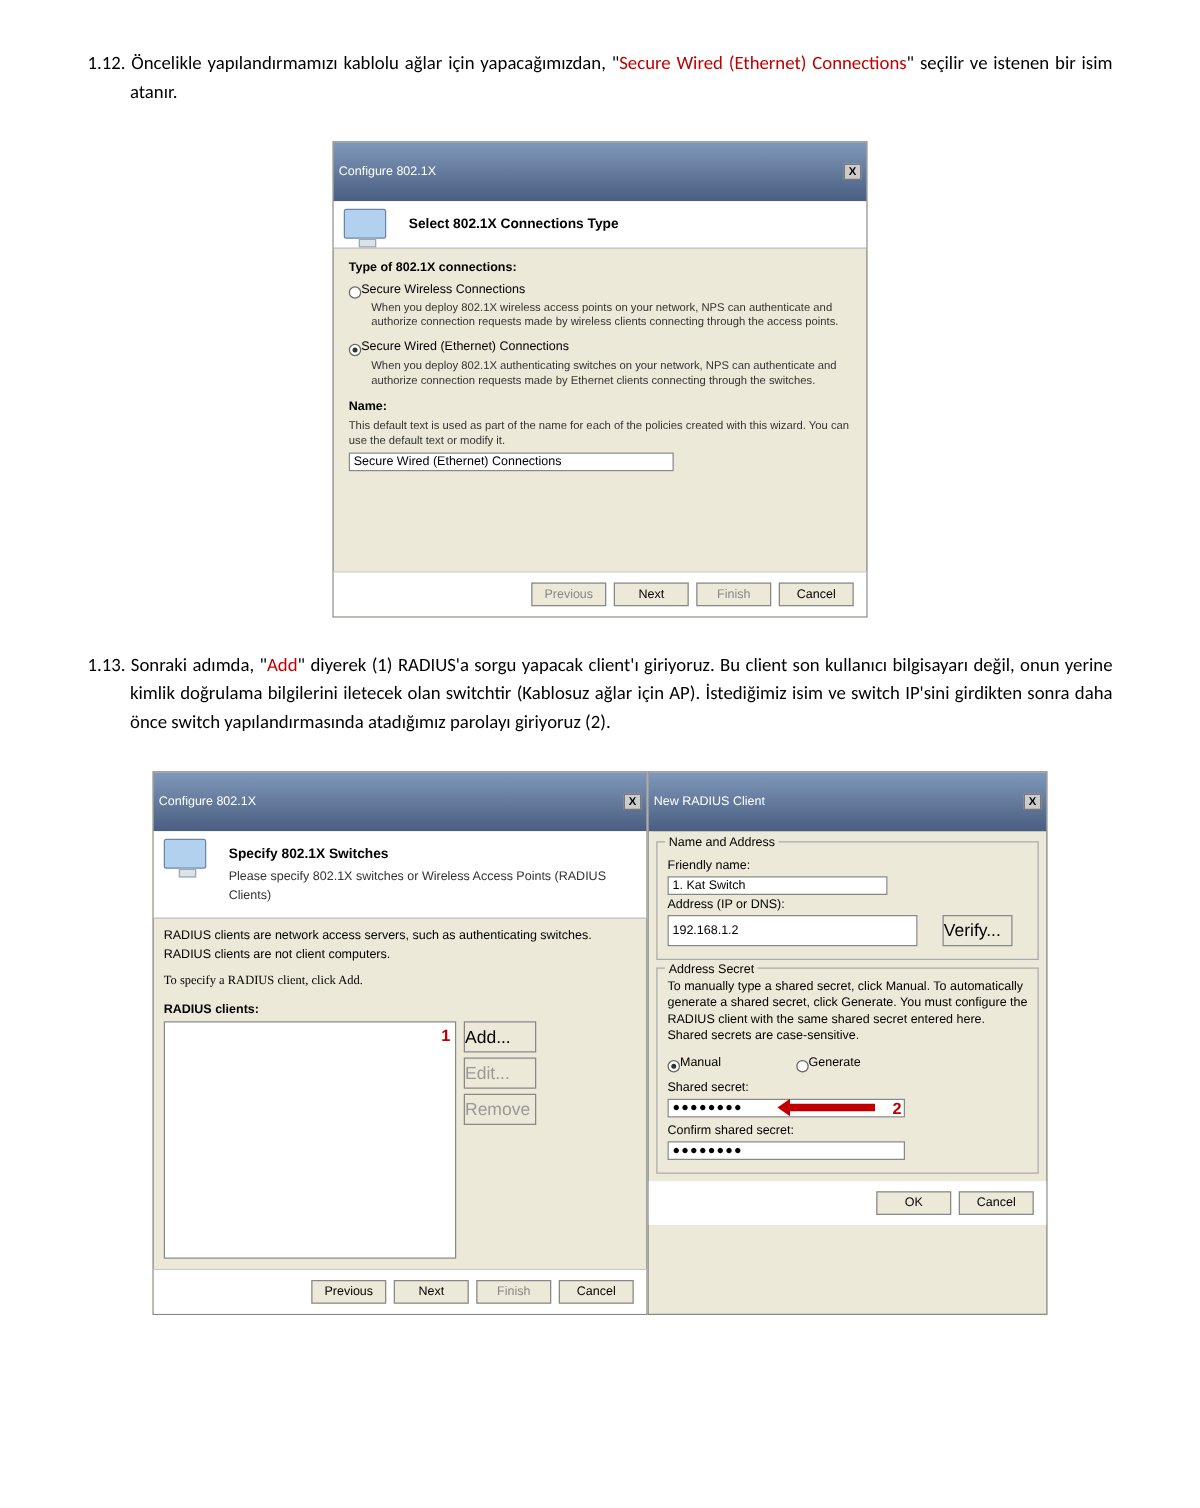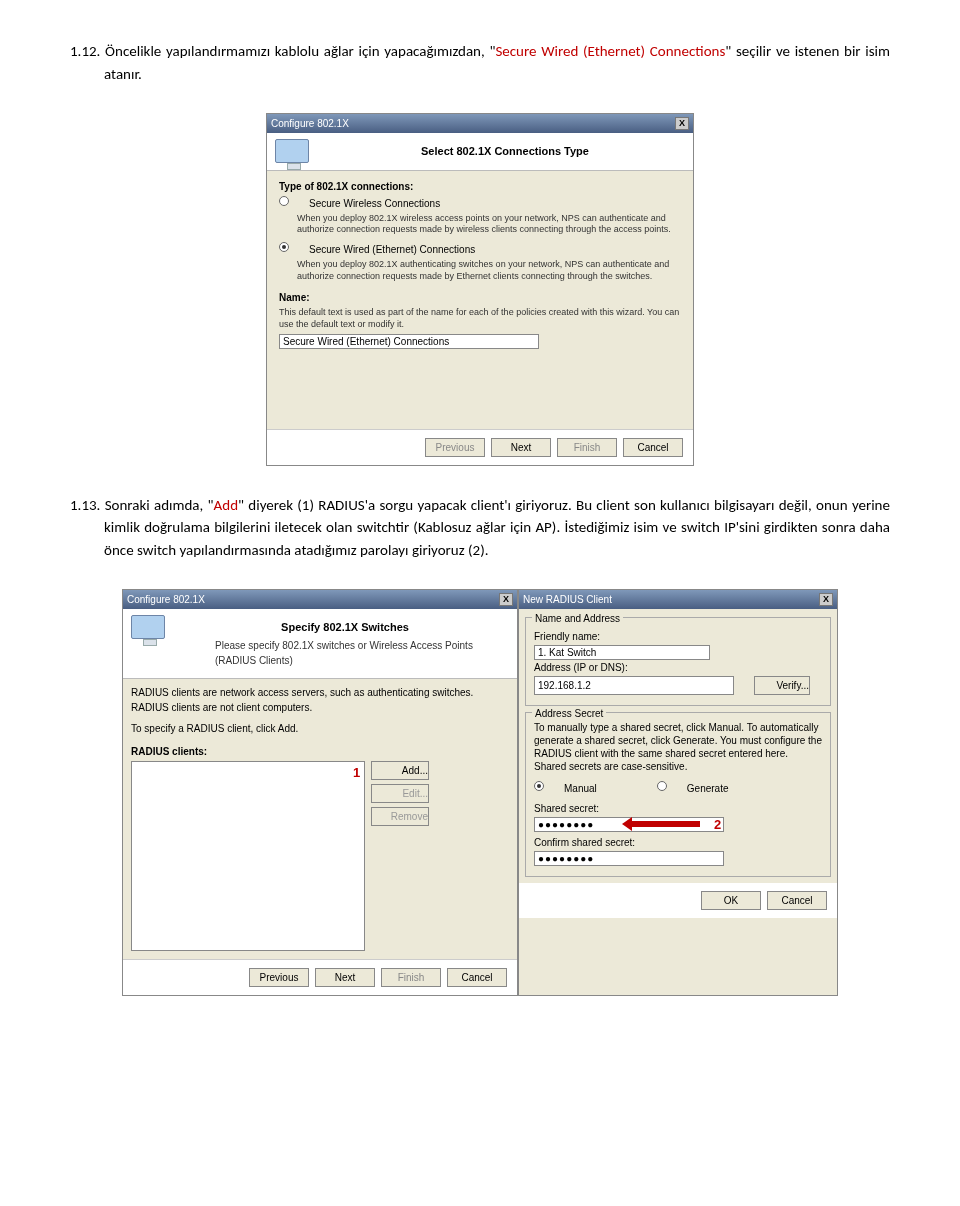--- a/index.html
+++ b/index.html
@@ -1,41 +1,41 @@
 <!DOCTYPE html>
 <html><head>
 <meta charset="utf-8">
 <style>
   * { box-sizing: border-box; margin: 0; padding: 0; }
   body { font-family: Calibri, Arial, sans-serif; background: #fff; width: 960px; padding: 40px 70px; font-size: 15px; line-height: 1.5; color: #000; }
   .para { text-align: justify; margin-bottom: 8px; padding-left: 34px; text-indent: -34px; }
   .red { color: #c00000; }
   .dialog-wrap { display: flex; justify-content: center; margin: 28px 0; }
   .dialog { background: #ece9d8; border: 1px solid #888; font-family: Tahoma, Verdana, sans-serif; font-size: 10px; color: #000; }
-  .titlebar { background: linear-gradient(#7f98b9,#495e82); color: #fff; font-size: 10px; padding: 2px 4px; display: flex; justify-content: space-between; align-items: center; }
+  .titlebar { background: linear-gradient(#7f98b9,#495e82); color: #fff; font-size: 10px; padding: 16px 4px; display: flex; justify-content: space-between; align-items: center; }
   .closebtn { width: 14px; height: 13px; background: #ccc; border: 1px solid #777; font-size: 9px; font-weight: bold; display:flex; align-items:center; justify-content:center; color:#000; cursor: default;}
   .banner { background: #fff; padding: 10px 10px 10px 60px; border-bottom: 1px solid #bbb; position: relative; }
   .banner-icon { position: absolute; left: 8px; top: 6px; width: 40px; height: 36px; }
   .monitor { width: 34px; height: 24px; background: #b1d1ef; border: 1px solid #6d85a7; border-radius: 2px; position:relative;}
   .monitor::after{content:"";position:absolute;left:11px;top:23px;width:12px;height:5px;background:#dbe2ea;border:1px solid #9aa;}
-  .banner-title { font-weight: bold; font-size: 11px; text-align: center; }
-  .banner-sub { font-size: 10px; color: #333; margin-top: 2px; margin-left: 32px;}
+  .banner-title { font-weight: bold; font-size: 11px; }
+  .banner-sub { font-size: 10px; color: #333; margin-top: 2px;}
   .body-area { padding: 8px 12px 10px 12px; }
   .section-label { font-weight: bold; margin-bottom: 2px; }
-  .radio-row { display: flex; align-items: flex-start; gap: 20px; margin: 2px 0; }
+  .radio-row { display: flex; align-items: flex-end; gap: 0; margin: 2px 0; }
   .radio { width: 10px; height: 10px; border: 1px solid #666; border-radius: 50%; background: #fff; display:inline-flex; align-items:center; justify-content:center;}
   .radio.checked::after { content:""; width:4px;height:4px;border-radius:50%;background:#333;}
   .desc { margin-left: 18px; font-size: 9px; color:#333; line-height: 1.3;}
   .input { background:#fff; border:1px solid #888; padding:1px 3px; font-size:10px; color:#000; }
   .btnrow { display:flex; justify-content:flex-end; gap:6px; padding:8px 10px; border-top:1px solid #ccc; background:#ffffff;}
   .btn { background:#ece9d8; border:1px solid #888; padding:1px 0; width:60px; font-size:10px; text-align:center;}
   .btn.disabled { color:#888;}
   .listbox { background:#fff; border:1px solid #888; width: 234px; height:190px; }
   .sidebtns { display:flex;flex-direction:column;gap:4px;padding-left:6px;}
-  .sidebtn { background:#ece9d8; border:1px solid #888; width:58px; padding:1px 0; font-size:10px; text-align:right;}
+  .sidebtn { background:#ece9d8; border:1px solid #888; width:58px; padding:1px 0; font-size:14px; text-align:left;}
   .sidebtn.disabled{color:#999;}
   .group { border:1px solid #aaa; padding:8px 8px 10px 8px; margin:6px 6px; position:relative;}
   .group-title { position:absolute; top:-7px; left:6px; background:#ece9d8; padding:0 3px; font-size:10px;}
   .label-line { margin:3px 0 1px 0; }
   .pwinput { background:#fff;border:1px solid #888;padding:1px 3px; width:190px;font-size:10px;letter-spacing:1px;}
   .numtag { position:absolute; font-weight:bold;color:#c00000;font-size:13px;}
   .arrow { position:absolute; background:#c00000; height:6px; }
   .arrow::after{content:"";position:absolute;right:-8px;top:-4px;border-left:10px solid #c00000;border-top:7px solid transparent;border-bottom:7px solid transparent;}
   .d2body { padding:6px 8px 8px 8px; font-size: 10px; position: relative;}
 </style>
@@ -99,21 +99,21 @@
     </div>
     <div class="banner">
       <div class="banner-icon">
           <div class="monitor"></div>
         </div>
       <div class="banner-title">Specify 802.1X Switches</div>
       <div class="banner-sub">Please specify 802.1X switches or Wireless Access Points (RADIUS Clients)</div>
     </div>
     <div class="d2body">
       <div>RADIUS clients are network access servers, such as authenticating switches. RADIUS clients are not client computers.</div>
-      <div style="margin-top:6px;">To specify a RADIUS client, click Add.</div>
+      <div style="margin-top:6px;font-family:Liberation Serif, serif;">To specify a RADIUS client, click Add.</div>
       <div class="section-label" style="margin-top:8px;font-weight:bold;">RADIUS clients:</div>
       <div style="display:flex;margin-top:2px;position:relative;">
         <div class="listbox"></div>
         <div class="sidebtns">
           <div class="sidebtn">Add...</div>
           <div class="sidebtn disabled">Edit...</div>
           <div class="sidebtn disabled">Remove</div>
         </div>
         <span class="numtag" style="left:222px;top:2px;">1</span>
       </div>

